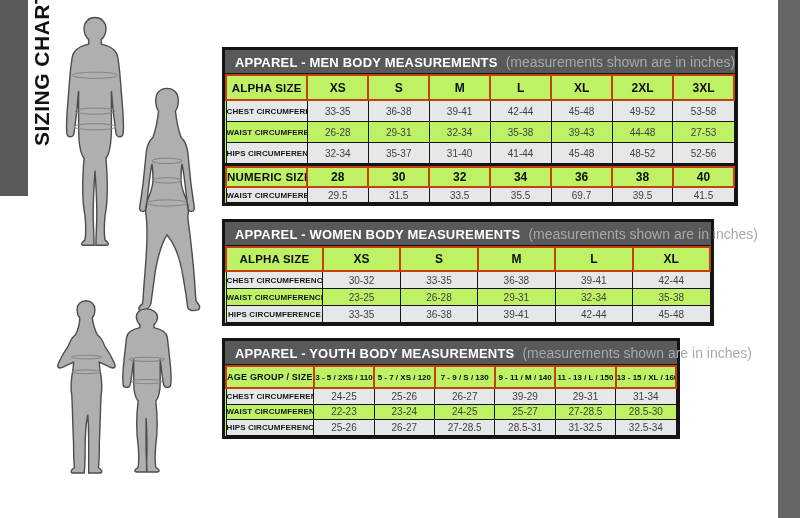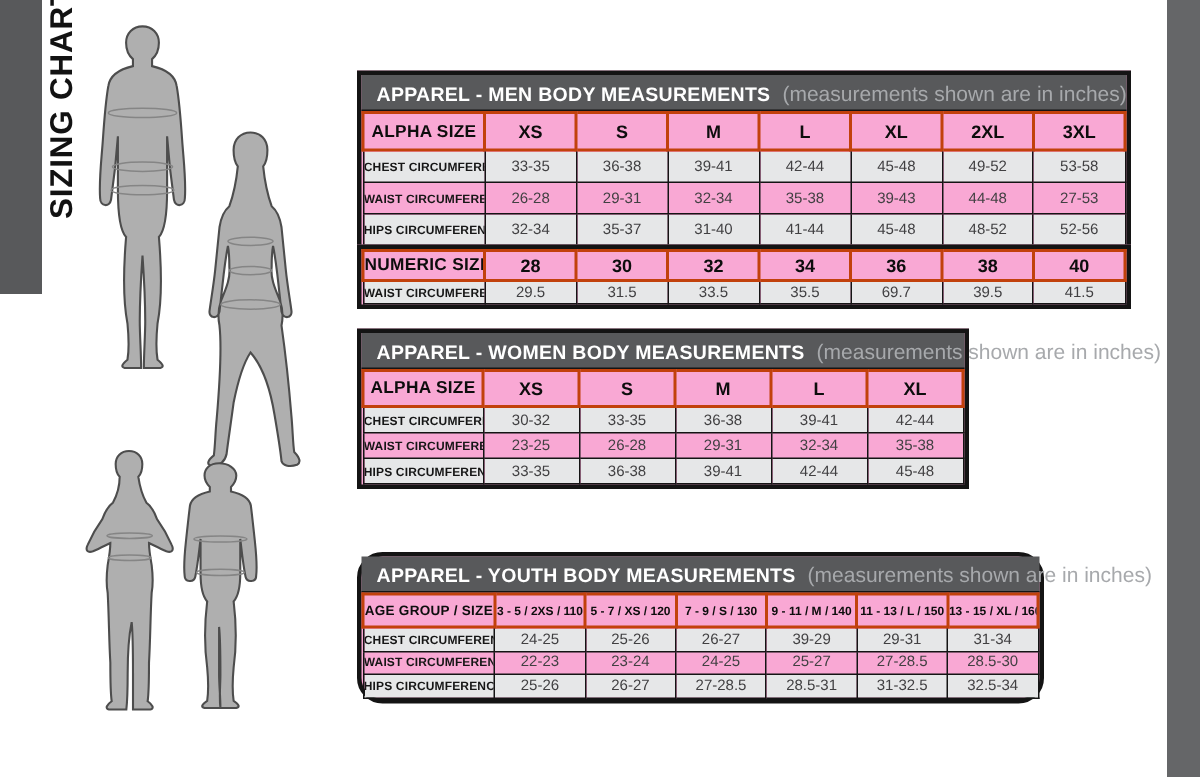--- a/index.html
+++ b/index.html
@@ -18,25 +18,25 @@
   
   .fig{position:absolute;}
   .fig path.body{fill:#AFAFAF;stroke:#4D4D4D;stroke-width:1.4;vector-effect:non-scaling-stroke;}
   .fig ellipse.band{fill:none;stroke:#858585;stroke-width:1;vector-effect:non-scaling-stroke;}
   #fig-man{left:54px;top:16px;width:82px;height:234px;}
   #fig-woman{left:120px;top:86px;width:94px;height:234px;}
   #fig-girl{left:46px;top:297px;width:80px;height:184px;}
   #fig-boy{left:109px;top:303px;width:75px;height:176px;}
 
   
-  .tblwrap{position:absolute;border:3px solid #141414;background:#f9a8d4;box-sizing:border-box;margin-left:16px;}
+  .tblwrap{position:absolute;border:3px solid #141414;background:#bef264;box-sizing:border-box;}
   #t-men{left:222px;top:47px;width:516px;}
   #t-numeric{left:222px;top:163px;width:516px;}
-  #t-women{left:222px;top:219px;width:408px;}
-  #t-youth{left:222px;top:368px;width:458px;border-radius:17px;}
+  #t-women{left:222px;top:219px;width:492px;}
+  #t-youth{left:222px;top:338px;width:458px;}
 
   .band{background:#58595B;display:flex;align-items:baseline;gap:8px;
         padding:4px 10px 3px;border-bottom:1px solid #141414;}
   .band-title{color:#ffffff;font-weight:bold;font-size:13px;letter-spacing:0.2px;white-space:nowrap;}
   .band-sub{color:#A7A9AC;font-size:14px;white-space:nowrap;}
 
   table{border-collapse:collapse;width:100%;table-layout:fixed;}
   th,td{text-align:center;vertical-align:middle;padding:0;overflow:hidden;white-space:nowrap;}
   tr.cols th{border:2px solid #c2410c;font-size:12px;font-weight:bold;color:#0d0d0d;height:23px;}
   tr.cols th.lblh{font-size:11.5px;letter-spacing:0.2px;}

